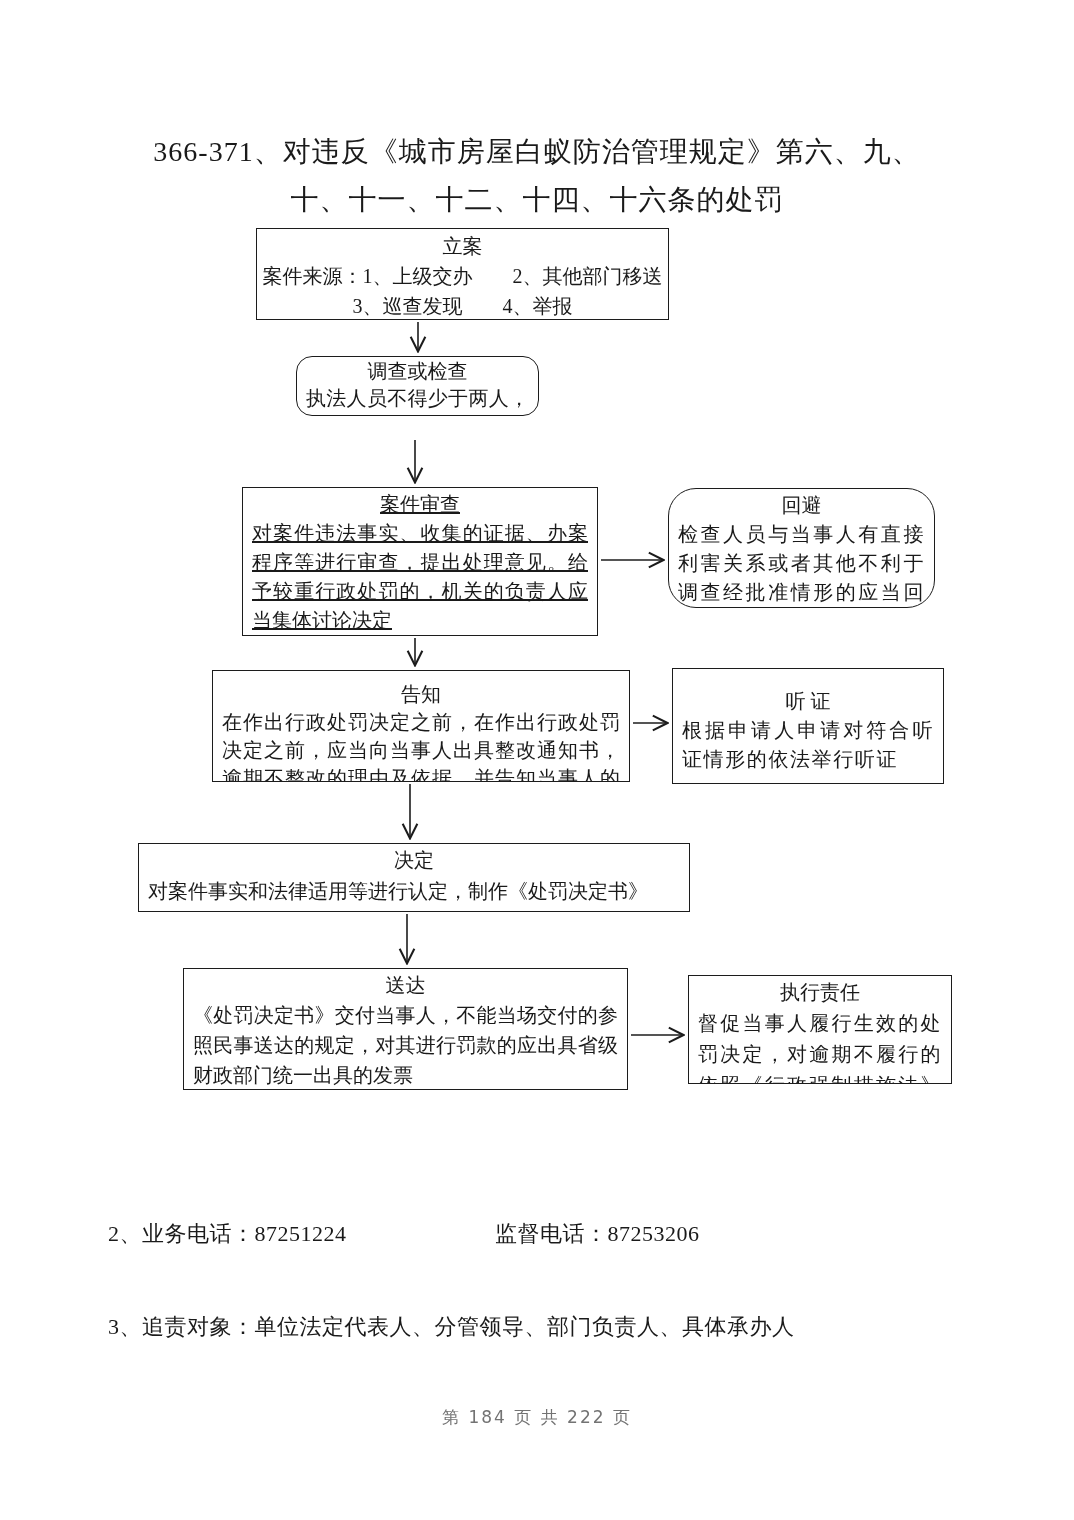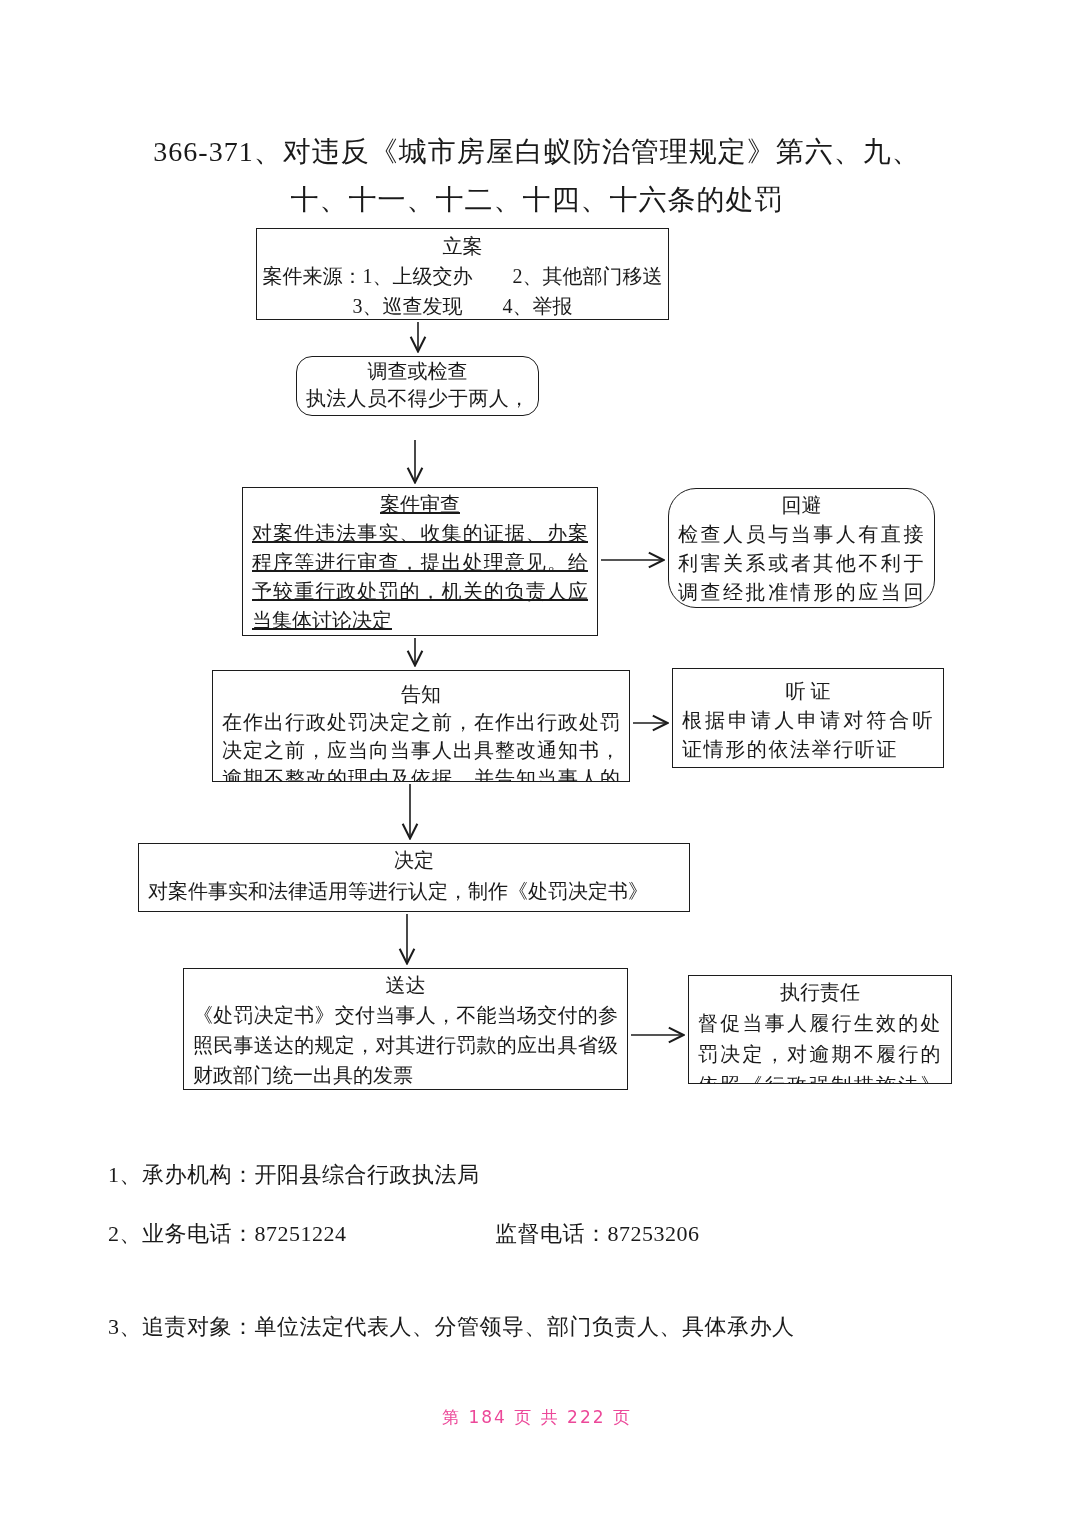--- a/index.html
+++ b/index.html
@@ -22,21 +22,21 @@
   .fbox .bt { text-align:center; }
   .fbox .bb { padding:0 9px; text-align:justify; }
   .fbox .bc { text-align:center; }
 
   #box-lian      { left:212px; top:228px;  width:413px; height:92px;  line-height:30px; padding-top:2px;margin-left:44px; }
   #box-diaocha   { left:296px; top:356px;  width:243px; height:60px;  line-height:27px; padding-top:1px;border-radius:16px; }
   #box-shencha   { left:242px; top:487px;  width:356px; height:149px; line-height:29px; padding-top:2px;text-decoration:underline; }
   #box-huibi     { left:668px; top:488px;  width:267px; height:120px; line-height:29px; padding-top:2px;border-radius:28px; }
   #box-huibi .bb     { letter-spacing:1.6px; }
   #box-gaozhi    { left:212px; top:670px;  width:418px; height:112px; line-height:28px; padding-top:9px; }
-  #box-tingzheng { left:672px; top:668px;  width:272px; height:100px; line-height:29px; padding-top:8px; }
+  #box-tingzheng { left:672px; top:668px;  width:272px; height:116px; line-height:29px; padding-top:18px; }
   #box-tingzheng .bb { letter-spacing:1.6px; }
   #box-jueding   { left:138px; top:843px;  width:552px; height:69px;  line-height:31px; padding-top:1px; }
   #box-jueding .bb   { text-align:left; }
   #box-songda    { left:183px; top:968px;  width:445px; height:122px; line-height:30px; padding-top:1px; }
   #box-zhixing   { left:688px; top:975px;  width:264px; height:109px; line-height:31px; padding-top:1px; }
   #box-zhixing .bb   { letter-spacing:1.4px; }
 
   
   .arrows { position:absolute; left:0; top:0; pointer-events:none; }
   .arrows line { stroke:#1c1c1c; stroke-width:1.6; }
@@ -45,21 +45,21 @@
   .note { position:absolute; font-size:22px; letter-spacing:0.5px; white-space:nowrap; }
   #note-1  { left:108px; top:1160px; }
   #note-2a { left:108px; top:1219px; }
   #note-2b { left:495px; top:1219px; }
   #note-3  { left:108px; top:1277px;margin-top:35px; }
 
   
   .page-footer {
     position:absolute; top:1406px; left:0; width:100%; text-align:center;
     font-family:"DejaVu Sans","Liberation Sans",sans-serif;
-    font-size:17px; letter-spacing:2px; color:#ec4899;
+    font-size:17px; letter-spacing:2px; color:#737373;
   }
 </style>
 </head>
 <body>
 
 <div class="page">
 
   <div class="doc-title">
     <div>366-371、对违反《城市房屋白蚁防治管理规定》第六、九、</div>
     <div>十、十一、十二、十四、十六条的处罚</div>
@@ -120,20 +120,19 @@
   <div class="fbox" id="box-jueding">
     <div class="bt">决定</div>
     <div class="bb">对案件事实和法律适用等进行认定，制作《处罚决定书》</div>
   </div>
 
   <div class="fbox" id="box-zhixing">
     <div class="bt">执行责任</div>
     <div class="bb">督促当事人履行生效的处罚决定，对逾期不履行的依照《行政强制措施法》执行</div>
   </div>
 
-  <div class="note" id="note-1">1、承办机构：开阳县综合行政执法局</div>
   <div class="note" id="note-2a">2、业务电话：87251224</div>
   <div class="note" id="note-2b">监督电话：87253206</div>
   <div class="note" id="note-3">3、追责对象：单位法定代表人、分管领导、部门负责人、具体承办人</div>
 
   <div class="page-footer">第 184 页 共 222 页</div>
 
 </div>
 
 </body></html>

